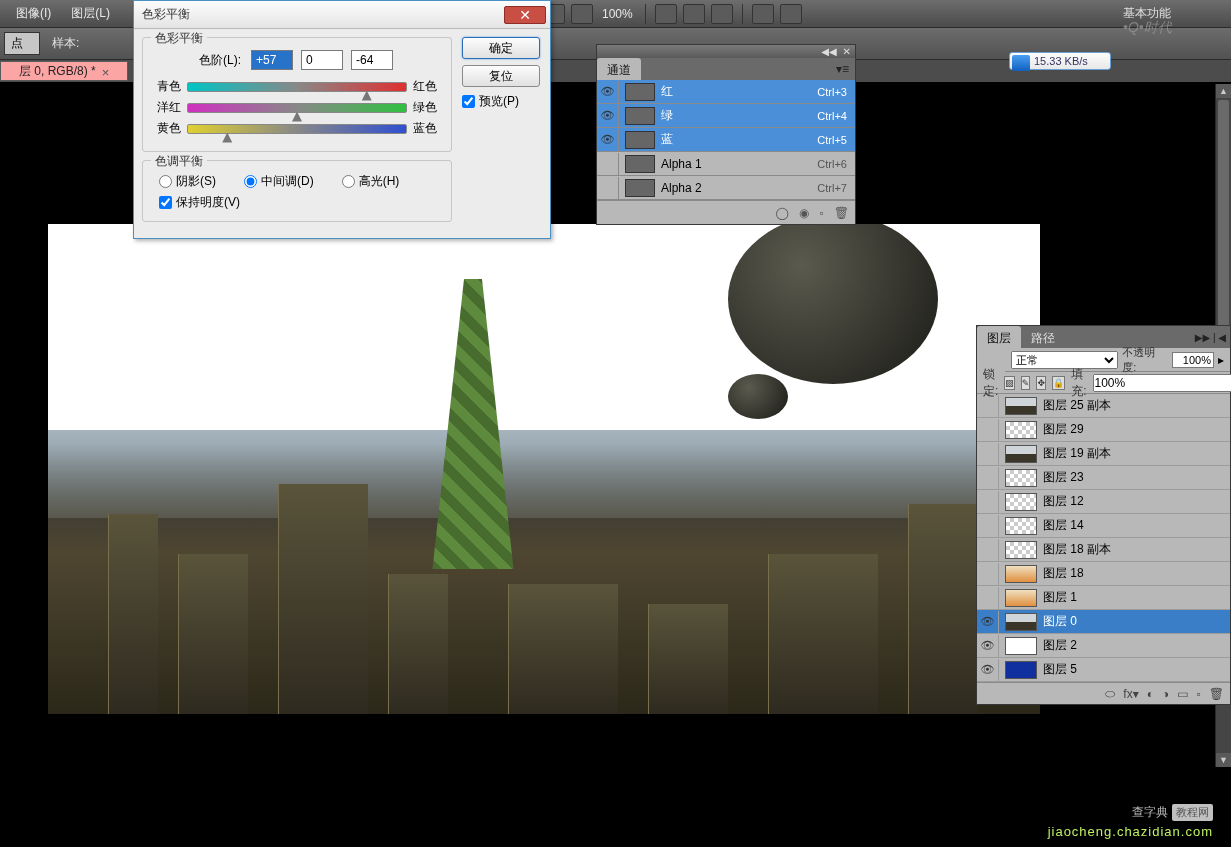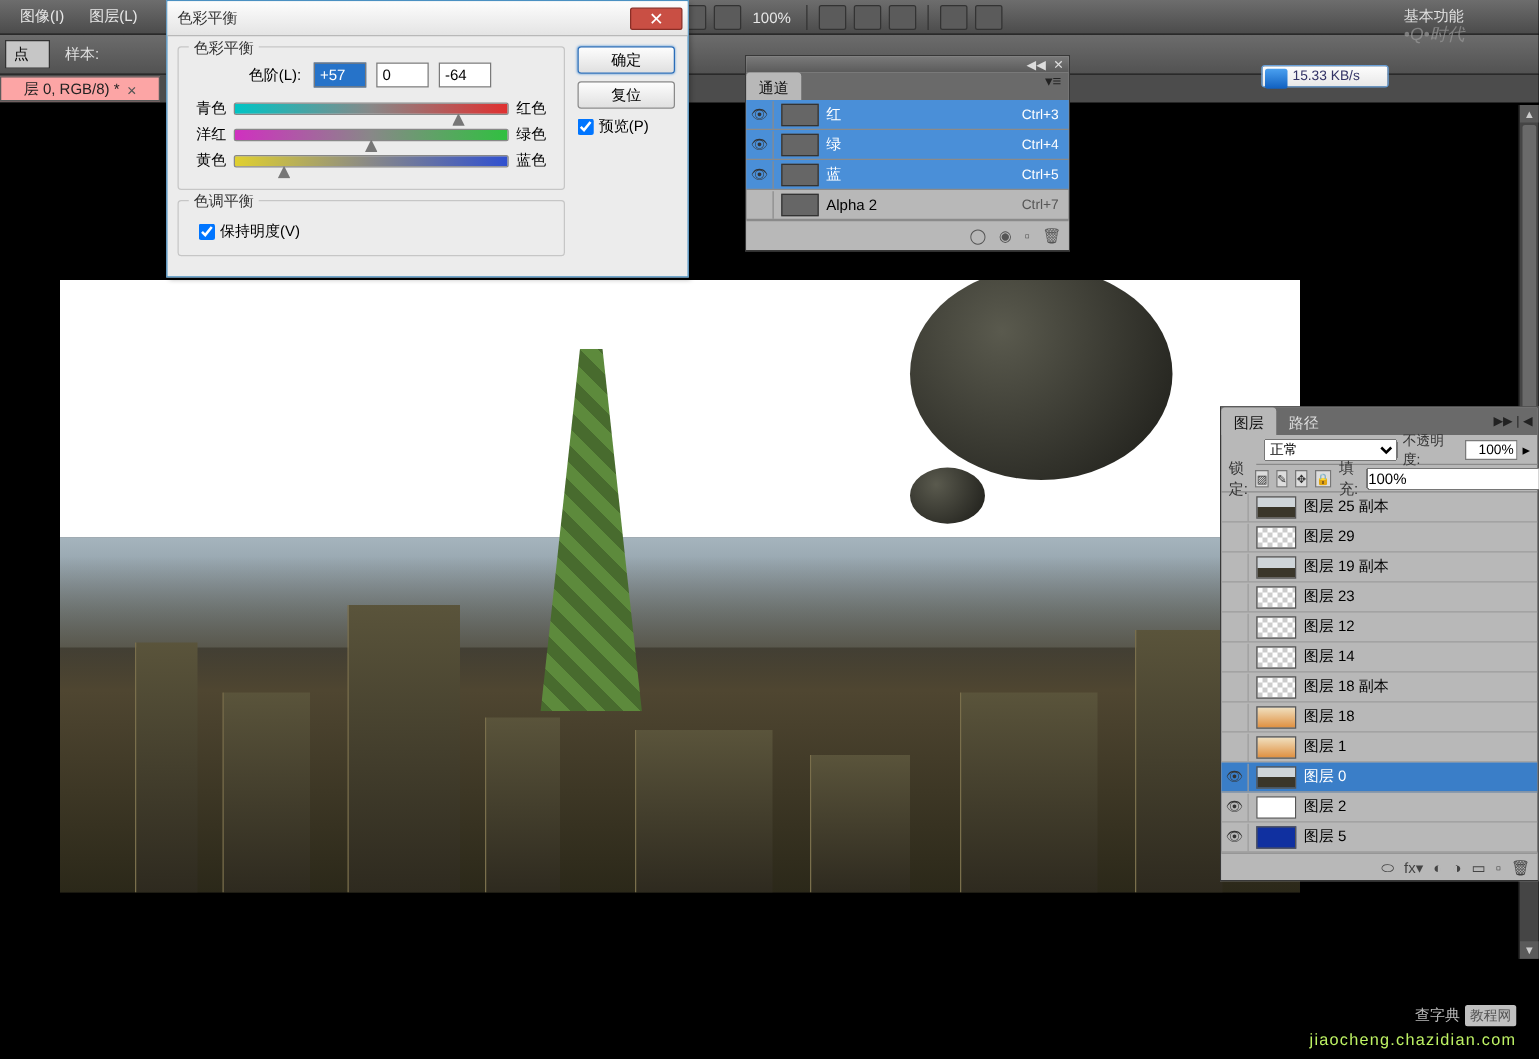--- a/index.html
+++ b/index.html
@@ -56,21 +56,21 @@
 .radio-wrap, .check-wrap { display: flex; align-items: center; gap: 4px; }
 .radio-wrap input, .check-wrap input { margin: 0; }
 .btn-col { position: absolute; right: 10px; top: 8px; width: 78px; }
 .dlg-btn { width: 78px; height: 22px; background: linear-gradient(#fdfdfd, #e0e0e0); border: 1px solid #8a8a8a; border-radius: 3px; margin-bottom: 6px; text-align: center; line-height: 20px; cursor: pointer; }
 .dlg-btn.primary { border: 1px solid #2a6db8; box-shadow: 0 0 2px #4a90d8; }
 
 
 .ch-panel { position: absolute; left: 596px; top: 44px; width: 260px; background: #b8b8b8; border: 1px solid #383838; z-index: 40; }
 .ch-head { height: 13px; background: linear-gradient(#7a7a7a, #5a5a5a); display: flex; justify-content: flex-end; align-items: center; padding-right: 4px; gap: 6px; }
 .ch-head span { color: #ddd; font-size: 10px; cursor: pointer; }
-.ch-tab { height: 22px; background: #6a6a6a; display: flex; }
+.ch-tab { height: 22px; background: #6a6a6a; display: flex; align-items: center; }
 .ch-tab .t-act { background: #b8b8b8; padding: 4px 10px 0; color: #111; height: 22px; border-top-left-radius: 3px; border-top-right-radius: 3px; }
 .ch-tab .t-menu { margin-left: auto; padding-right: 6px; color: #222; cursor: pointer; }
 .ch-row { height: 24px; display: flex; align-items: center; border-bottom: 1px solid #8a8a8a; padding-right: 8px; }
 .ch-row.sel { background: #4a8fd8; color: #fff; }
 .ch-row.sel .sc { color: #fff; }
 .ch-eye { width: 22px; height: 22px; display: flex; align-items: center; justify-content: center; border-right: 1px solid #8a8a8a; }
 .ch-eye.on::before { content: "👁"; font-size: 11px; color: #333; }
 .ch-thumb { width: 30px; height: 18px; background: #666; margin: 0 6px; border: 1px solid #333; }
 .ch-row .sc { margin-left: auto; font-size: 11px; color: #555; }
 .ch-foot { height: 24px; background: #b8b8b8; display: flex; align-items: center; justify-content: flex-end; padding-right: 6px; gap: 10px; border-top: 1px solid #8a8a8a; }
@@ -202,20 +202,34 @@
             <span class="sl-lbl">黄色</span>
   <div class="slider-track g3">
     <div class="slider-thumb" style="left:18%"></div>
   </div>
   <span class="sl-end">蓝色</span>
           </div>
         </div>
     </div>
     <div class="grp" style="margin-right:90px;">
       <div class="grp-title">色调平衡</div>
+      <div class="tone-row">
+        <label class="radio-wrap">
+            <input type="radio" name="tone" style="">
+            <span>阴影(S)</span>
+          </label>
+        <label class="radio-wrap">
+            <input type="radio" name="tone" checked="" style="">
+            <span>中间调(D)</span>
+          </label>
+        <label class="radio-wrap">
+            <input type="radio" name="tone" style="">
+            <span>高光(H)</span>
+          </label>
+      </div>
       <label class="check-wrap" style="margin-top:4px; padding-left:6px;">
         <input type="checkbox" checked="" style="">
           <span>保持明度(V)</span>
       </label>
     </div>
     <div class="btn-col">
       <div class="dlg-btn primary">确定</div>
       <div class="dlg-btn">复位</div>
       <label class="check-wrap" style="margin-top:6px;">
         <input type="checkbox" checked="" style="">
@@ -249,20 +263,26 @@
       </div>
       <div class="ch-row sel">
         <div class="ch-eye on"></div>
   <div class="ch-thumb"></div>
   <span>蓝</span>
   <span class="sc">Ctrl+5</span>
       </div>
       <div class="ch-row">
         <div class="ch-eye "></div>
   <div class="ch-thumb"></div>
+  <span>Alpha 1</span>
+  <span class="sc">Ctrl+6</span>
+      </div>
+      <div class="ch-row">
+        <div class="ch-eye "></div>
+  <div class="ch-thumb"></div>
   <span>Alpha 2</span>
   <span class="sc">Ctrl+7</span>
       </div>
     </div>
   <div class="ch-foot">
     <span>◯</span>
     <span>◉</span>
     <span>▫</span>
     <span>🗑</span>
   </div>

